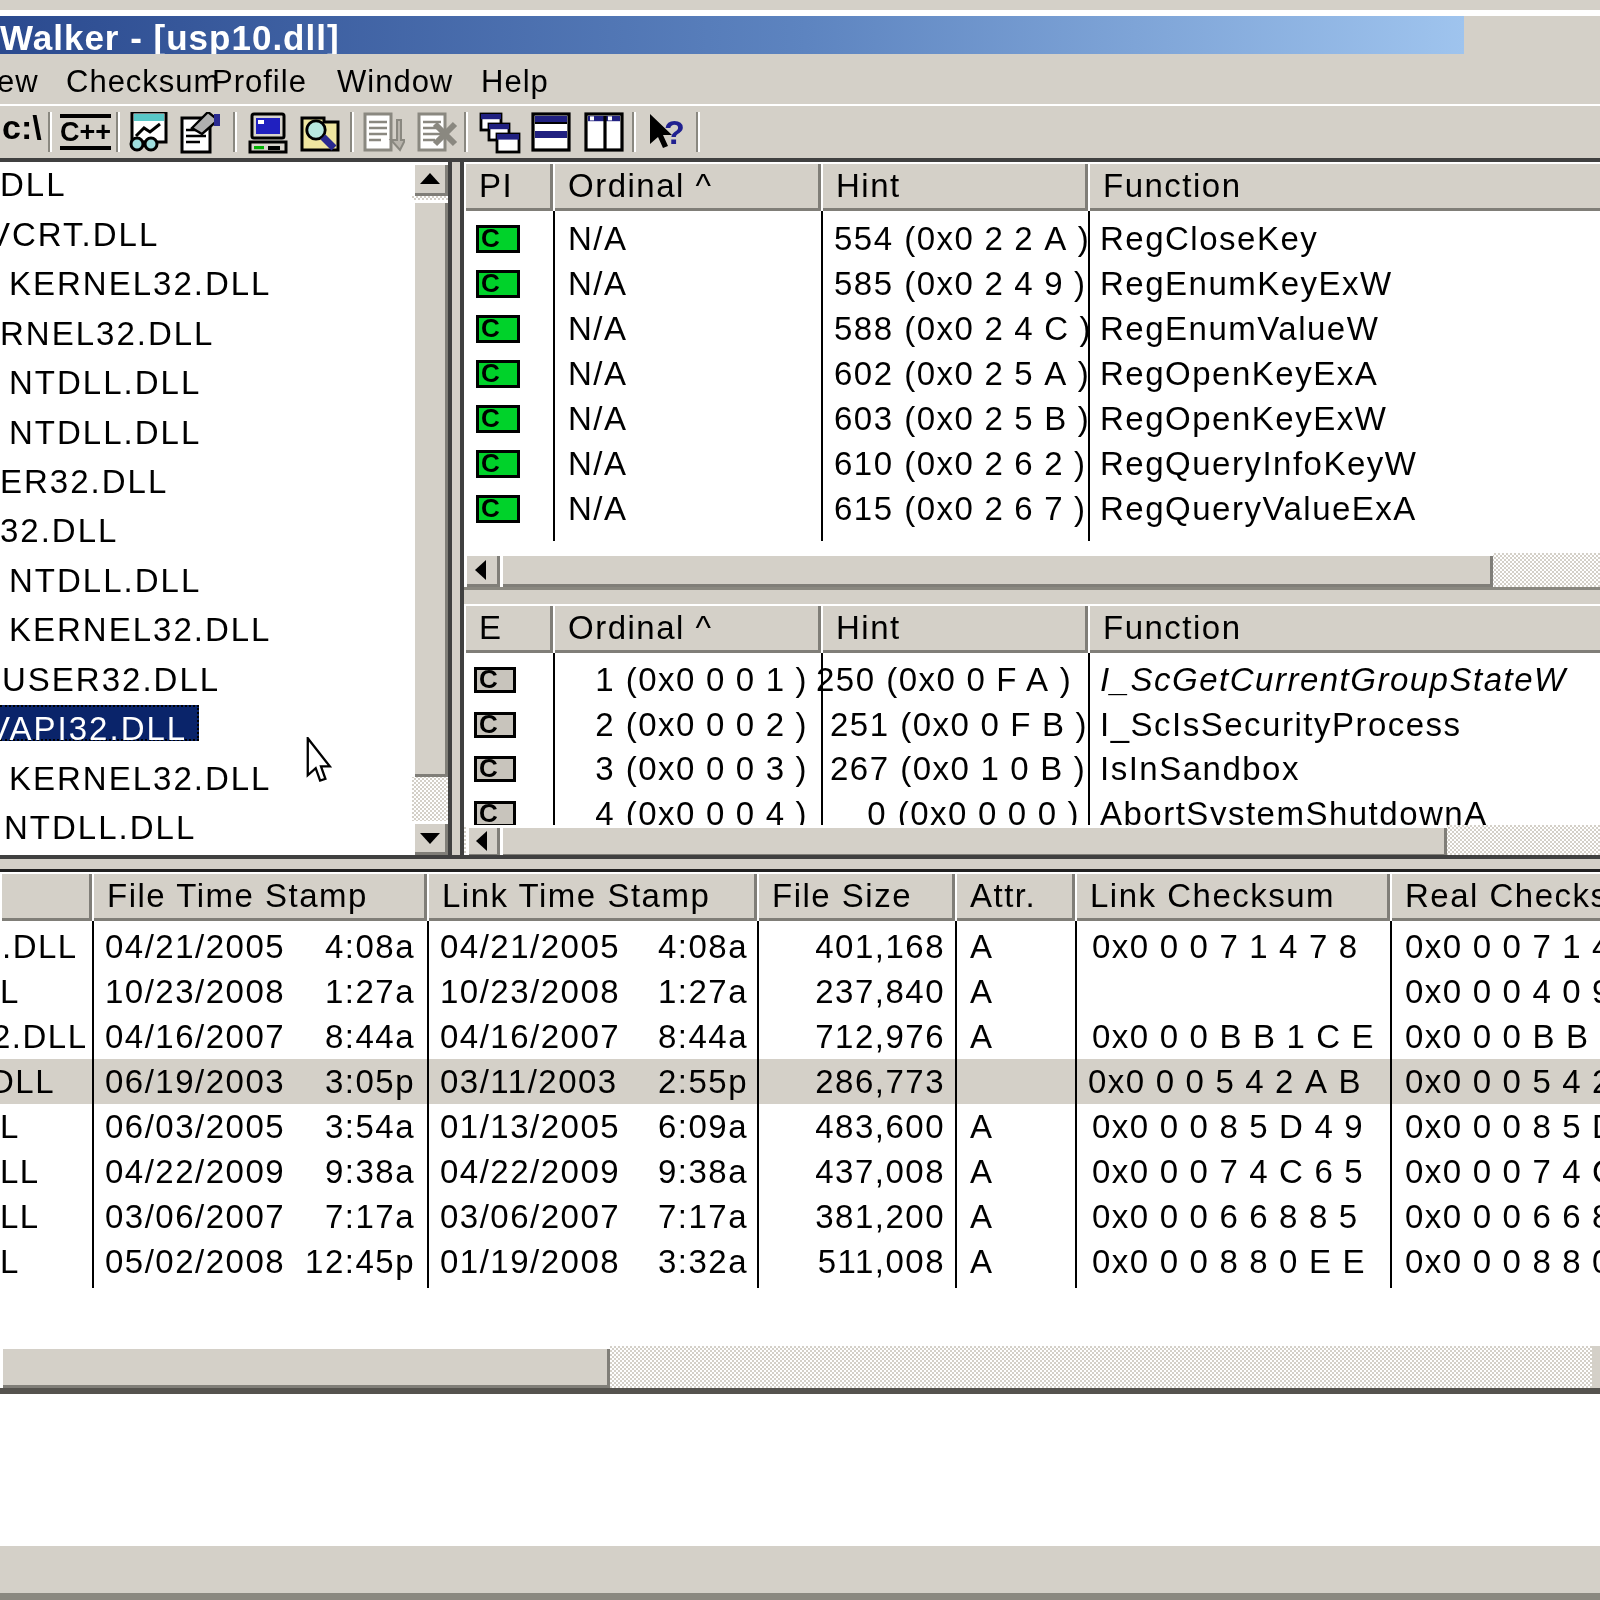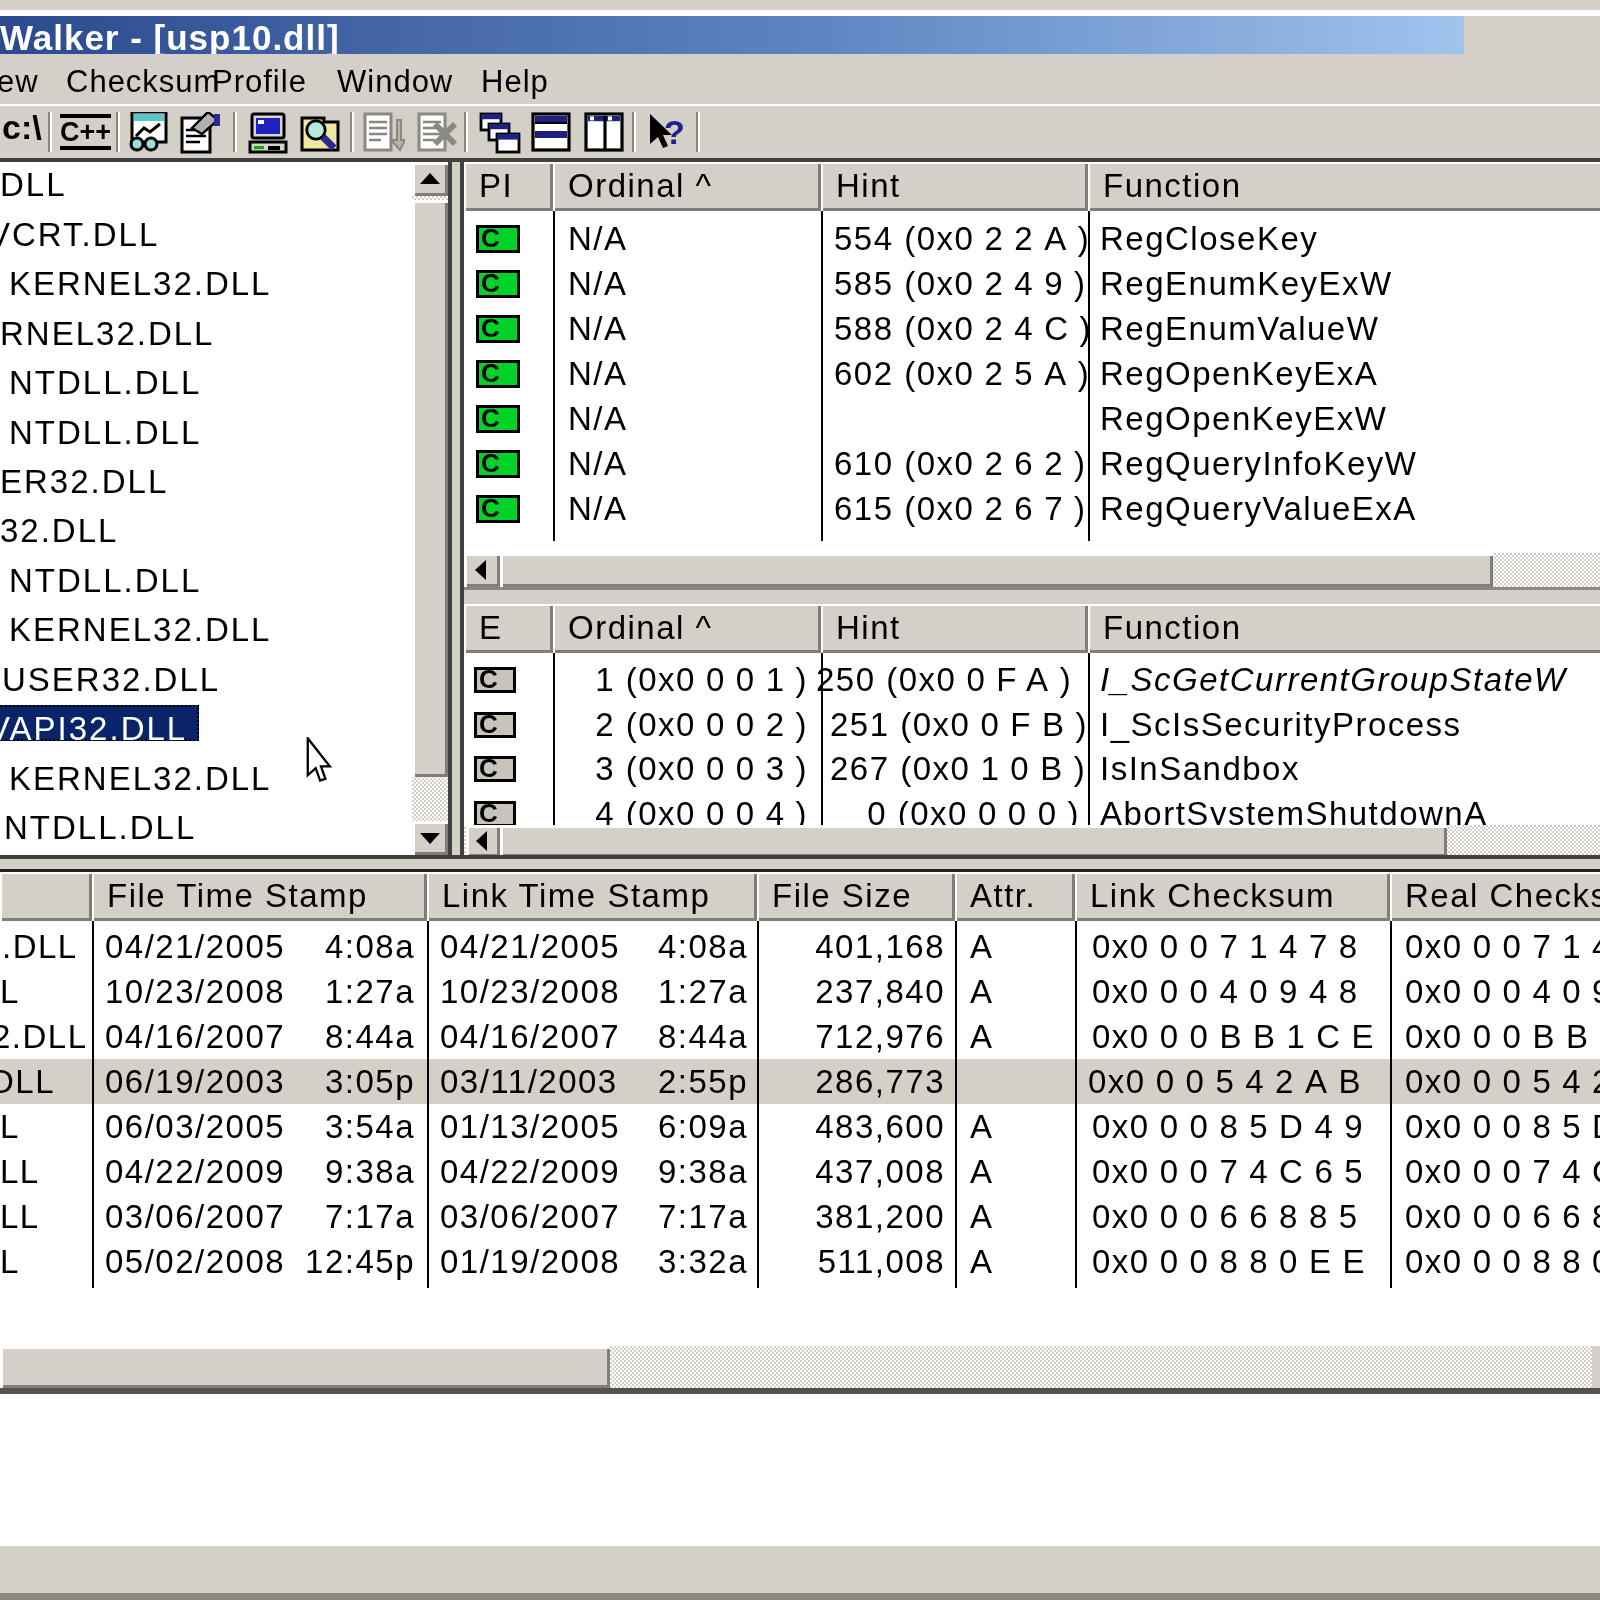--- a/index.html
+++ b/index.html
@@ -183,20 +183,21 @@
       </div>
       <div class="a" style="left:104px;">N/A</div>
       <div class="a" style="left:370px;">602 (0x<span class="hx">025A</span>)</div>
       <div class="a" style="left:636px;">RegOpenKeyExA</div>
     </div>
     <div class="row" style="left:0;top:234px;width:1136px;">
       <div class="a" style="left:12px;top:9px;width:44px;height:28px;background:#00d22a;border:3px solid #000;box-sizing:border-box;">
         <span style="position:absolute;left:2px;top:-12px;font-size:26px;font-weight:bold;letter-spacing:0;">C</span>
       </div>
       <div class="a" style="left:104px;">N/A</div>
+      <div class="a" style="left:370px;">603 (0x<span class="hx">025B</span>)</div>
       <div class="a" style="left:636px;">RegOpenKeyExW</div>
     </div>
     <div class="row" style="left:0;top:279px;width:1136px;">
       <div class="a" style="left:12px;top:9px;width:44px;height:28px;background:#00d22a;border:3px solid #000;box-sizing:border-box;">
         <span style="position:absolute;left:2px;top:-12px;font-size:26px;font-weight:bold;letter-spacing:0;">C</span>
       </div>
       <div class="a" style="left:104px;">N/A</div>
       <div class="a" style="left:370px;">610 (0x<span class="hx">0262</span>)</div>
       <div class="a" style="left:636px;">RegQueryInfoKeyW</div>
     </div>
@@ -293,21 +294,20 @@
       <div class="a" style="left:1405px;">0x<span class="hx">00071478</span></div>
     </div>
     <div class="row" style="left:0;top:97px;width:1600px;">
       <div class="a" style="left:0px;">L</div>
       <div class="a" style="left:105px;">10/23/2008</div>
       <div class="a" style="left:280px;width:135px;text-align:right;">1:27a</div>
       <div class="a" style="left:440px;">10/23/2008</div>
       <div class="a" style="left:613px;width:135px;text-align:right;">1:27a</div>
       <div class="a" style="left:770px;width:175px;text-align:right;">237,840</div>
       <div class="a" style="left:970px;">A</div>
-      <div class="a" style="left:1092px;">0x<span class="hx">00040948</span></div>
       <div class="a" style="left:1405px;">0x<span class="hx">00040948</span></div>
     </div>
     <div class="row" style="left:0;top:142px;width:1600px;">
       <div class="a" style="left:-8px;">2.DLL</div>
       <div class="a" style="left:105px;">04/16/2007</div>
       <div class="a" style="left:280px;width:135px;text-align:right;">8:44a</div>
       <div class="a" style="left:440px;">04/16/2007</div>
       <div class="a" style="left:613px;width:135px;text-align:right;">8:44a</div>
       <div class="a" style="left:770px;width:175px;text-align:right;">712,976</div>
       <div class="a" style="left:970px;">A</div>

